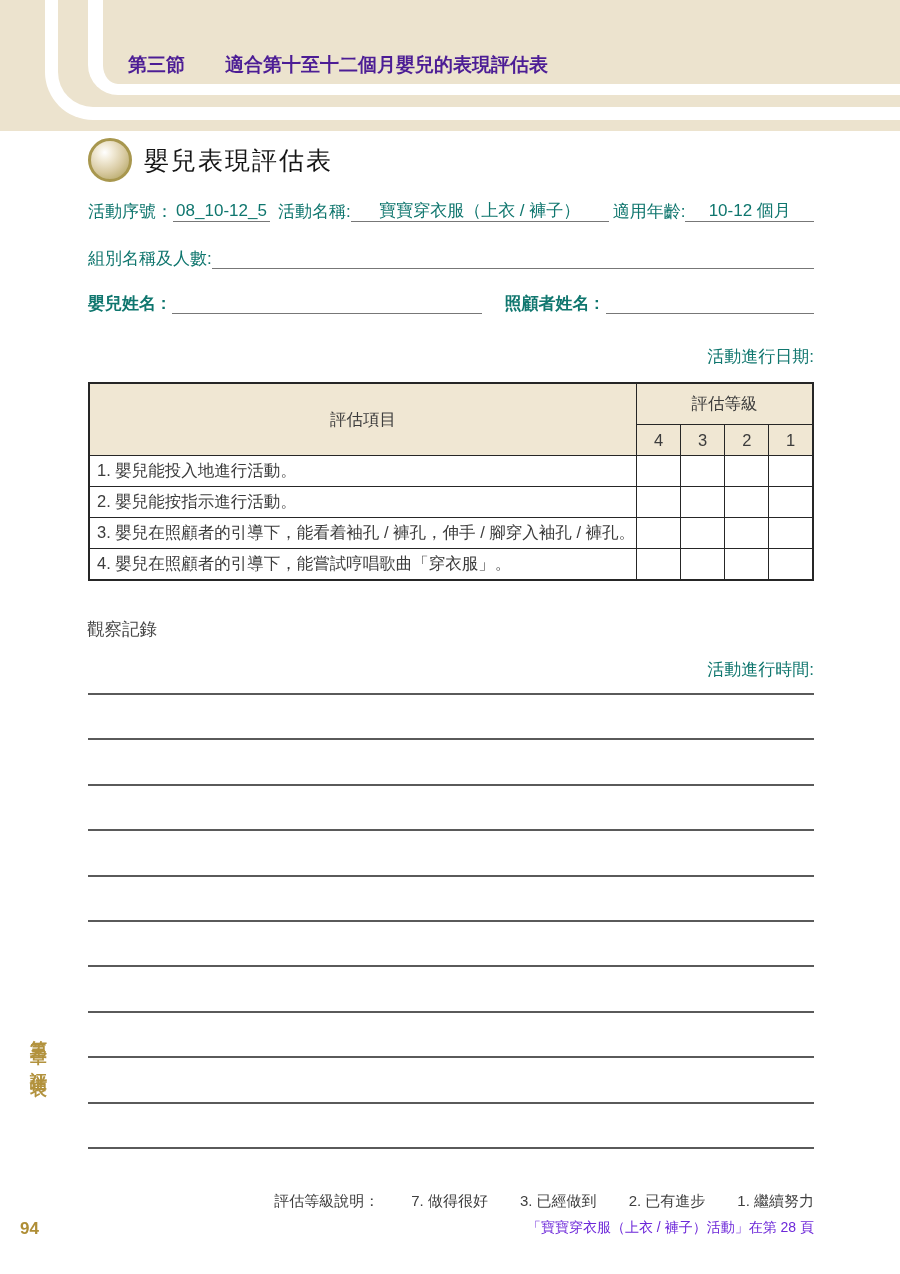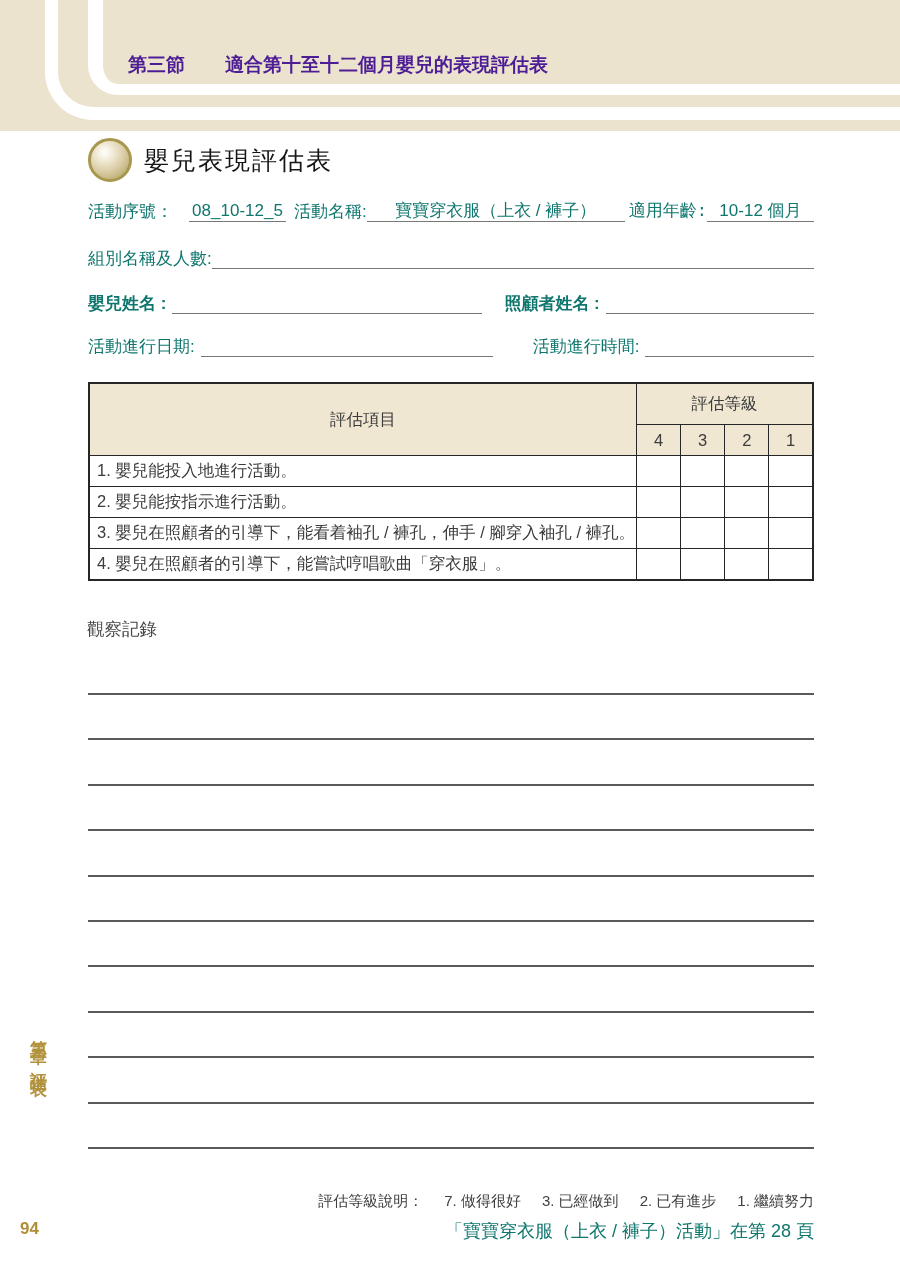--- a/index.html
+++ b/index.html
@@ -40,23 +40,23 @@
   table.assess thead th { background:#f0e7d3; font-weight:normal; text-align:center; }
   .th-items { width:546px; }
   .th-level { width:45px; height:30px; }
   .row-item { height:30px; padding-left:7px !important; text-align:left; white-space:nowrap; overflow:hidden; }
   .rating-cell { background:#ffffff; }
   
   .obs-label { position:absolute; left:87px; top:617px; font-size:17.5px; color:#454545; }
   .obs-line { position:absolute; left:88px; width:726px; height:0;
     border-top:2px solid #5a5a5a; }
   
-  .legend-row { position:absolute; right:86px; top:1192px; display:flex; gap:21px;
+  .legend-row { position:absolute; right:86px; top:1192px; display:flex; gap:32px;
     font-size:15px; color:#3f3f3f; white-space:nowrap; }
-  .ref-row { position:absolute; right:86px; top:1219px; font-size:18px; color:#0f766e; white-space:nowrap; }
+  .ref-row { position:absolute; right:86px; top:1219px; font-size:14px; color:#6d28d9; white-space:nowrap; }
   
   .side-tab { position:absolute; left:30px; top:1026px; display:flex; flex-direction:column; gap:20px; }
   .v-text { writing-mode:vertical-rl; text-orientation:upright; font-size:17px; font-weight:bold;
     color:#b2923d; letter-spacing:4px; line-height:1; }
   .page-num { position:absolute; left:20px; top:1219px; font-size:17px; font-weight:bold; color:#af8e36; }
 </style>
 </head>
 <body>
 
 <div class="page">
@@ -70,40 +70,40 @@
     </div>
   </div>
 
   <div class="doc-title-row">
     <div class="pearl"></div>
     <div class="doc-title">嬰兒表現評估表</div>
   </div>
 
   <div class="form-row" style="top:200px;">
     <span class="lbl">活動序號：</span>
-    <span class="blank" style="flex:0 0 97px;margin-left:16px;">08_10-12_5</span>
+    <span class="blank" style="flex:0 0 97px;">08_10-12_5</span>
     <span class="lbl" style="margin-left:8px;">活動名稱:</span>
     <span class="blank" style="flex:0 0 258px;">寶寶穿衣服（上衣 / 褲子）</span>
-    <span class="lbl" style="margin-left:4px;font-family:Liberation Mono, monospace;">適用年齡:</span>
+    <span class="lbl" style="margin-left:4px;">適用年齡:</span>
     <span class="blank" style="flex:1 1 auto;">10-12 個月</span>
   </div>
 
   <div class="form-row" style="top:248px;">
     <span class="lbl">組別名稱及人數:</span>
     <span class="blank" style="flex:1 1 auto;"></span>
   </div>
 
   <div class="form-row" style="top:293px;font-weight:bold;">
     <span class="lbl">嬰兒姓名 :</span>
     <span class="blank" style="flex:0 0 310px; margin-left:6px;"></span>
     <span class="lbl" style="margin-left:22px;">照顧者姓名 :</span>
     <span class="blank" style="flex:1 1 auto; margin-left:6px;"></span>
   </div>
 
-  <div class="form-row" style="top:336px;">
+  <div class="form-row" style="top:346px;flex-direction:column;">
     <span class="lbl">活動進行日期:</span>
     <span class="blank" style="flex:0 0 292px; margin-left:6px;"></span>
     <span class="lbl" style="margin-left:40px;">活動進行時間:</span>
     <span class="blank" style="flex:1 1 auto; margin-left:6px;"></span>
   </div>
 
   <table class="assess">
     <thead>
       <tr>
         <th class="th-items" rowspan="2">評估項目</th>

